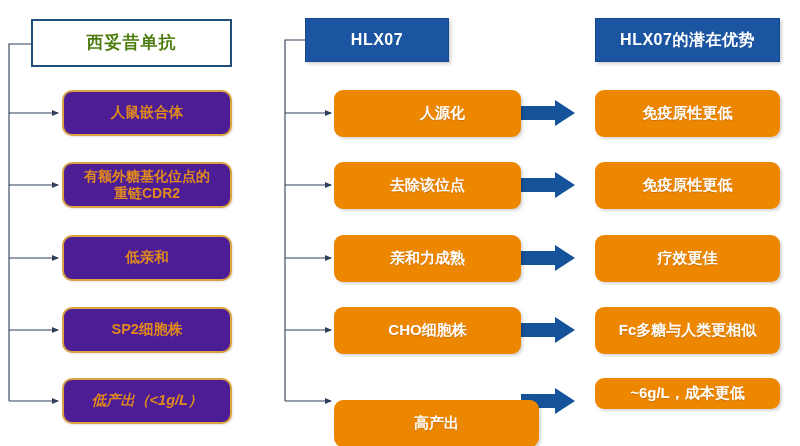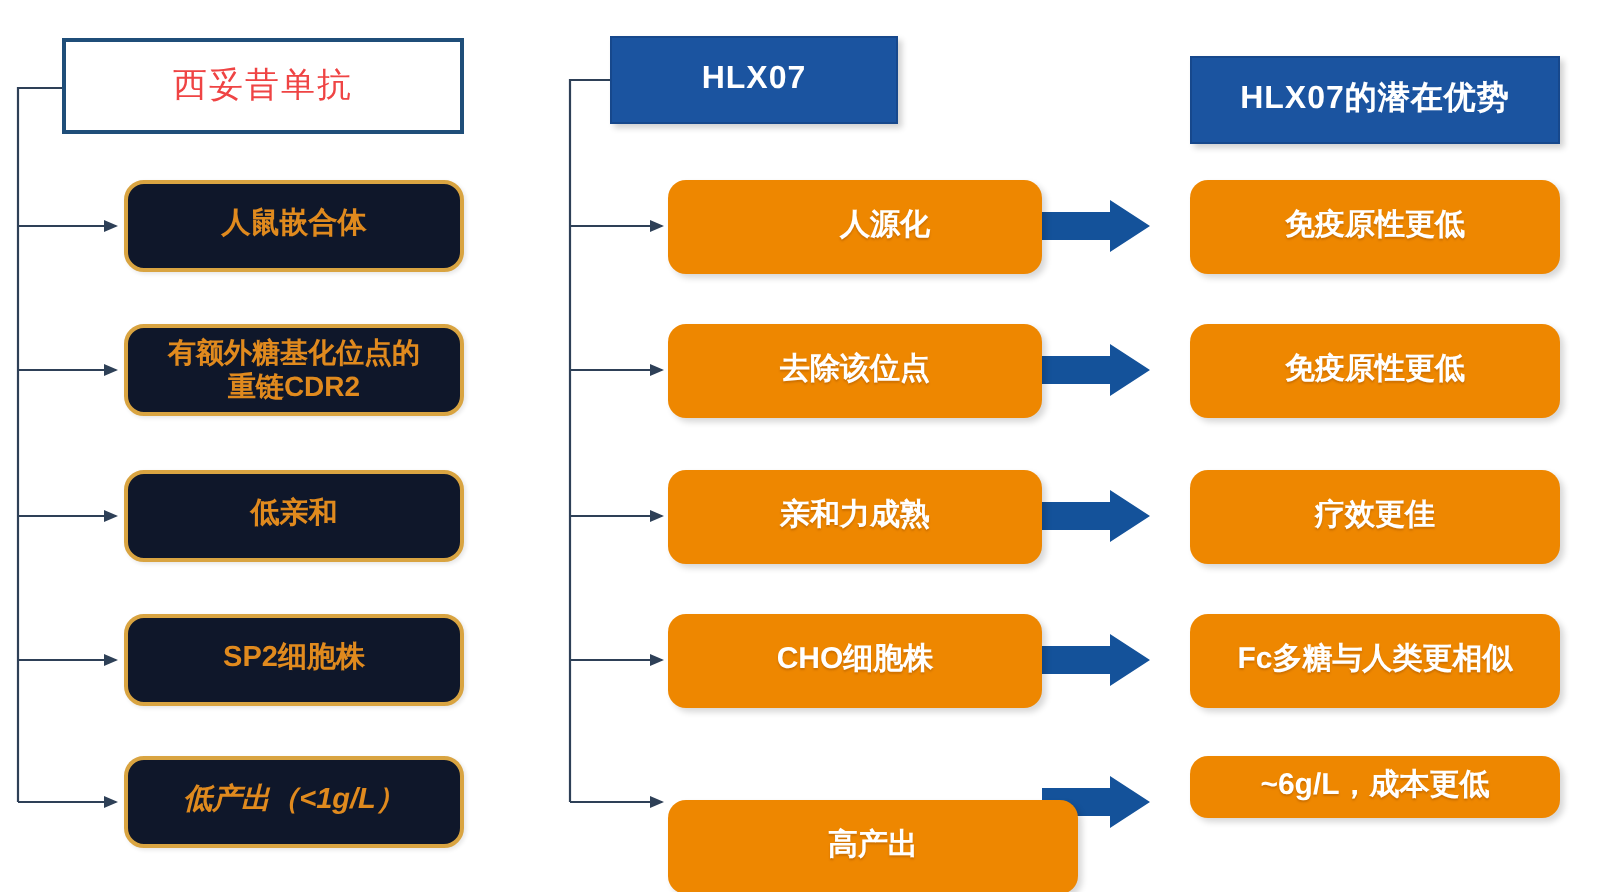--- a/index.html
+++ b/index.html
@@ -21,39 +21,39 @@
     display:flex;align-items:center;justify-content:center;
     text-align:center;
     line-height:1.22;
     white-space:pre-line;
   }
 
   
   .hdr-outline{
     background:#ffffff;
     border:2px solid #1f4e79;
-    color:#ef4444;
-    font-weight:normal;
+    color:#4d7c0f;
+    font-weight:bold;
     font-size:17px;
     letter-spacing:1px;
   }
   
   .hdr-solid{
     background:#1b54a0;
     border:1px solid #15archive;
     border:1px solid #17488c;
     color:#ffffff;
     font-weight:bold;
     font-size:16px;
     letter-spacing:.5px;
     box-shadow:2px 2px 3px rgba(0,0,0,.18);
   }
   
   .pill-outline{
-    background:#0f172a;
+    background:#4c1d95;
     border:2px solid #d9a441;
     border-radius:10px;
     color:#e08a1e;
     font-weight:bold;
     font-size:14.5px;
     box-shadow:1px 1px 2px rgba(0,0,0,.10);
   }
   
   .pill-solid{
     background:#ee8700;
@@ -131,21 +131,21 @@
   <div class="node pill-solid" style="left:334px;top:90px;width:187px;height:47px;padding-left:30px;">人源化</div>
 
   <div class="node pill-solid" style="left:334px;top:162px;width:187px;height:47px;">去除该位点</div>
 
   <div class="node pill-solid" style="left:334px;top:235px;width:187px;height:47px;">亲和力成熟</div>
 
   <div class="node pill-solid" style="left:334px;top:307px;width:187px;height:47px;">CHO细胞株</div>
 
   <div class="node pill-solid" style="left:334px;top:400px;width:205px;height:47px;">高产出</div>
 
-  <div class="node hdr-solid" style="left:595px;top:18px;width:185px;height:44px;margin-top:10px;">HLX07的潜在优势</div>
+  <div class="node hdr-solid" style="left:595px;top:18px;width:185px;height:44px;">HLX07的潜在优势</div>
 
   <div class="node pill-solid" style="left:595px;top:90px;width:185px;height:47px;">免疫原性更低</div>
 
   <div class="node pill-solid" style="left:595px;top:162px;width:185px;height:47px;">免疫原性更低</div>
 
   <div class="node pill-solid" style="left:595px;top:235px;width:185px;height:47px;">疗效更佳</div>
 
   <div class="node pill-solid" style="left:595px;top:307px;width:185px;height:47px;">Fc多糖与人类更相似</div>
 
   <div class="node pill-solid" style="left:595px;top:378px;width:185px;height:31px;">~6g/L，成本更低</div>

